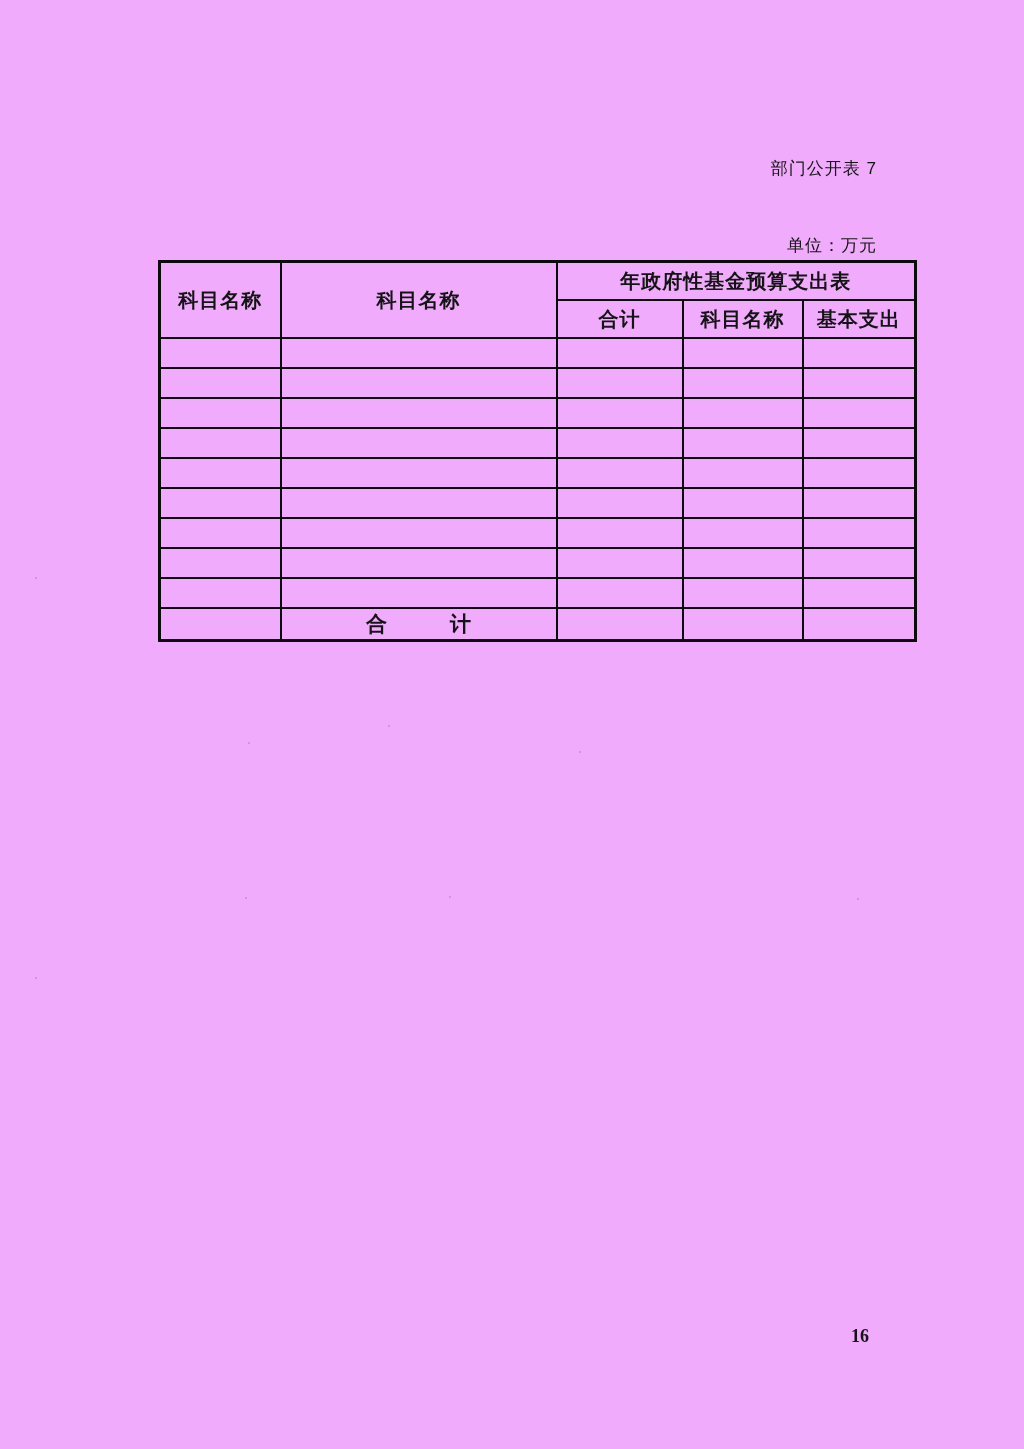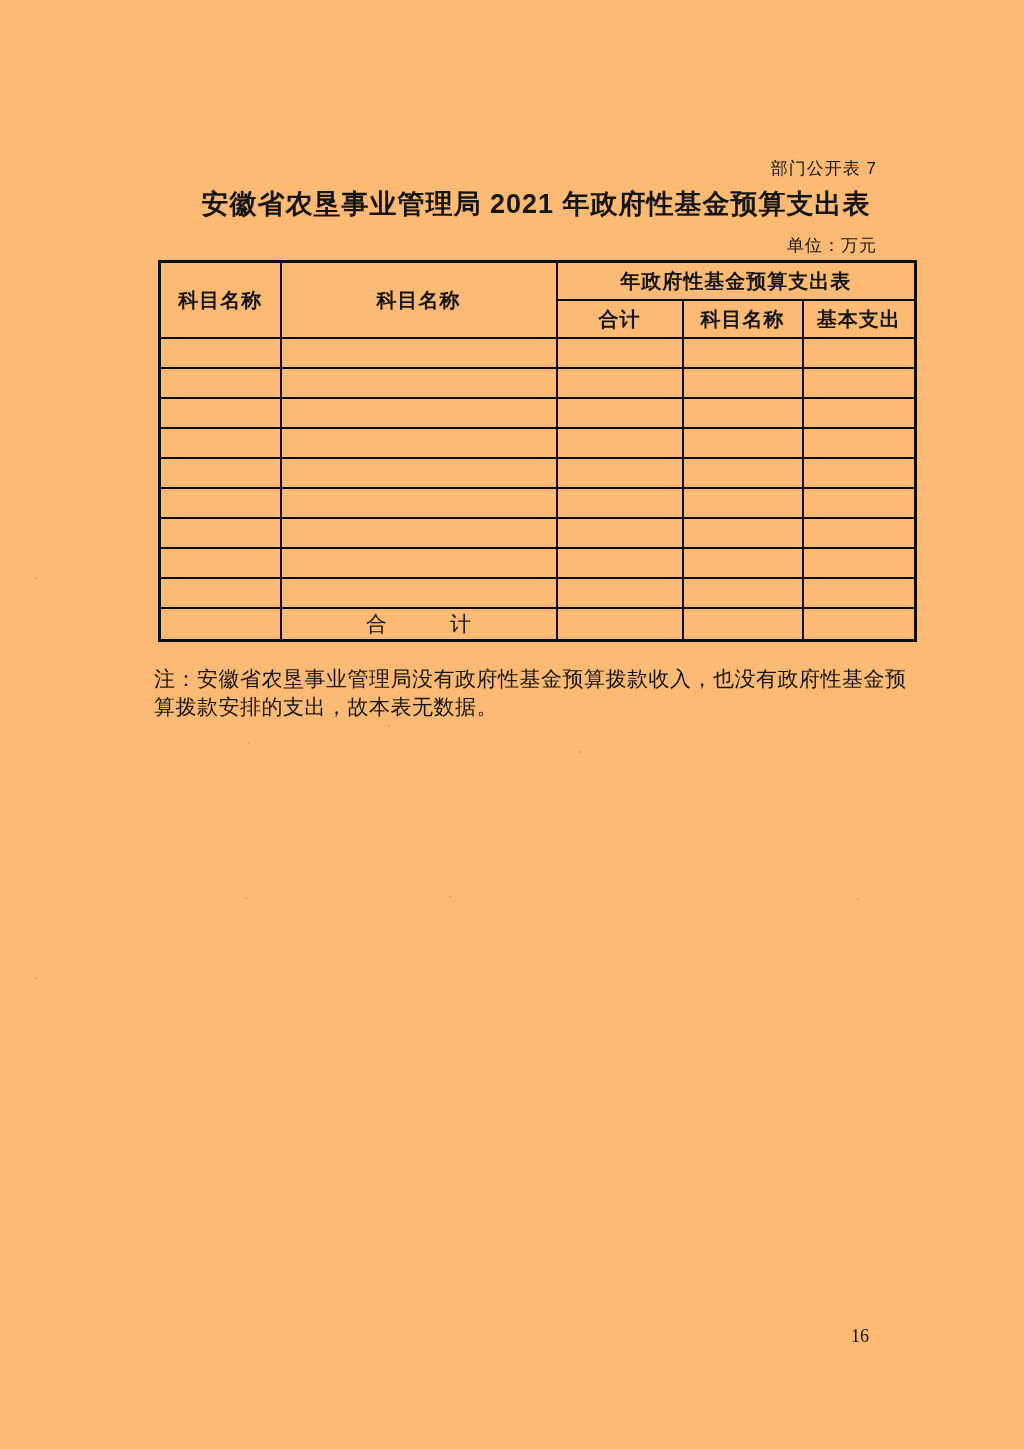--- a/index.html
+++ b/index.html
@@ -11,21 +11,21 @@
     width: 1024px;
     height: 1449px;
     position: relative;
     font-family: "Liberation Sans", "DejaVu Sans", sans-serif;
     color: #141414;
     overflow: hidden;
   }
   .page {
     position: absolute;
     inset: 0;
-    background: #fdba74;
+    background: #f0abfc;
   }
   .corner-label {
     position: absolute;
     top: 157px;
     right: 147px;
     font-size: 17px;
     font-weight: 500;
     letter-spacing: 1px;
     white-space: nowrap;
   }
@@ -77,21 +77,21 @@
   }
   .budget-table tbody td {
     height: 28px;
   }
   .budget-table tr.total-row td {
     height: 30px;
   }
   .budget-table td.total-label {
     text-align: center;
     font-size: 21px;
-    font-weight: normal;
+    font-weight: bold;
     margin-top: 12px;
   }
   .note {
     position: absolute;
     top: 665px;
     left: 154px;
     width: 745px;
     font-size: 21px;
     line-height: 28px;
     font-weight: 500;
@@ -99,40 +99,39 @@
   }
   .note .note-line {
     white-space: nowrap;
   }
   .page-number {
     position: absolute;
     top: 1326px;
     left: 851px;
     font-family: "Liberation Serif", "DejaVu Serif", serif;
     font-size: 18px;
-    font-weight: 400;
+    font-weight: 700;
   }
   
   .speck {
     position: absolute;
     background: #8a8a8a;
     width: 2px;
     height: 2px;
     border-radius: 50%;
     opacity: 0.55;
   }
 </style>
 </head>
 <body>
 
 <div class="page">
 
   <div class="corner-label">部门公开表 7</div>
 
-  <h1 class="doc-title">安徽省农垦事业管理局 2021 年政府性基金预算支出表</h1>
 
   <div class="unit-label">单位：万元</div>
 
   <table class="budget-table">
     <colgroup>
       <col style="width:121px">
       <col style="width:276px">
       <col style="width:126px">
       <col style="width:120px">
       <col style="width:113px">
@@ -216,24 +215,20 @@
         <tr class="total-row">
         <td></td>
         <td class="total-label">合　　　计</td>
         <td></td>
         <td></td>
         <td></td>
       </tr>
     </tbody>
   </table>
 
-  <div class="note">
-    <div class="note-line">注：安徽省农垦事业管理局没有政府性基金预算拨款收入，也没有政府性基金预</div>
-    <div class="note-line">算拨款安排的支出，故本表无数据。</div>
-  </div>
 
   <div class="page-number">16</div>
 
   <div class="speck" style="left:35px;  top:577px;"></div>
   <div class="speck" style="left:388px; top:725px;"></div>
   <div class="speck" style="left:248px; top:742px;"></div>
   <div class="speck" style="left:579px; top:751px;"></div>
   <div class="speck" style="left:245px; top:897px;"></div>
   <div class="speck" style="left:449px; top:896px;"></div>
   <div class="speck" style="left:857px; top:898px;"></div>

